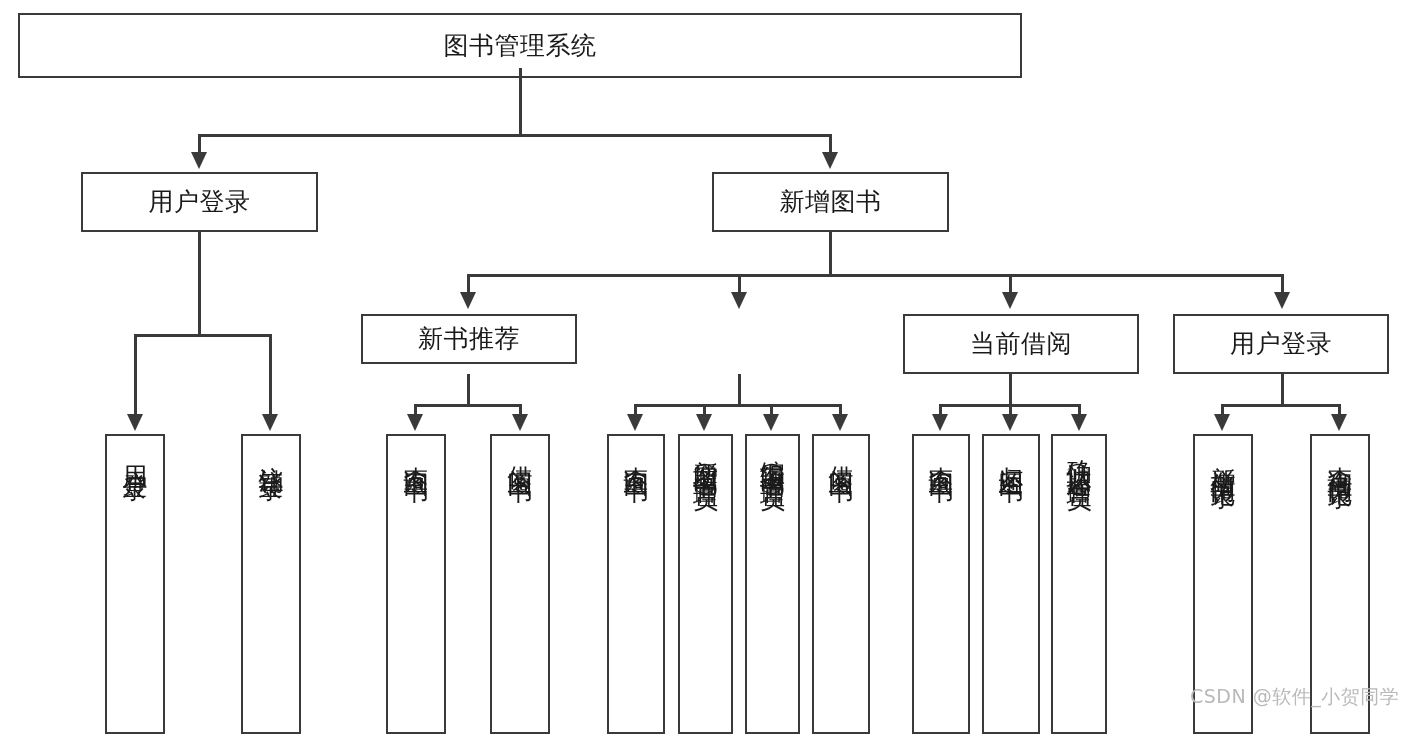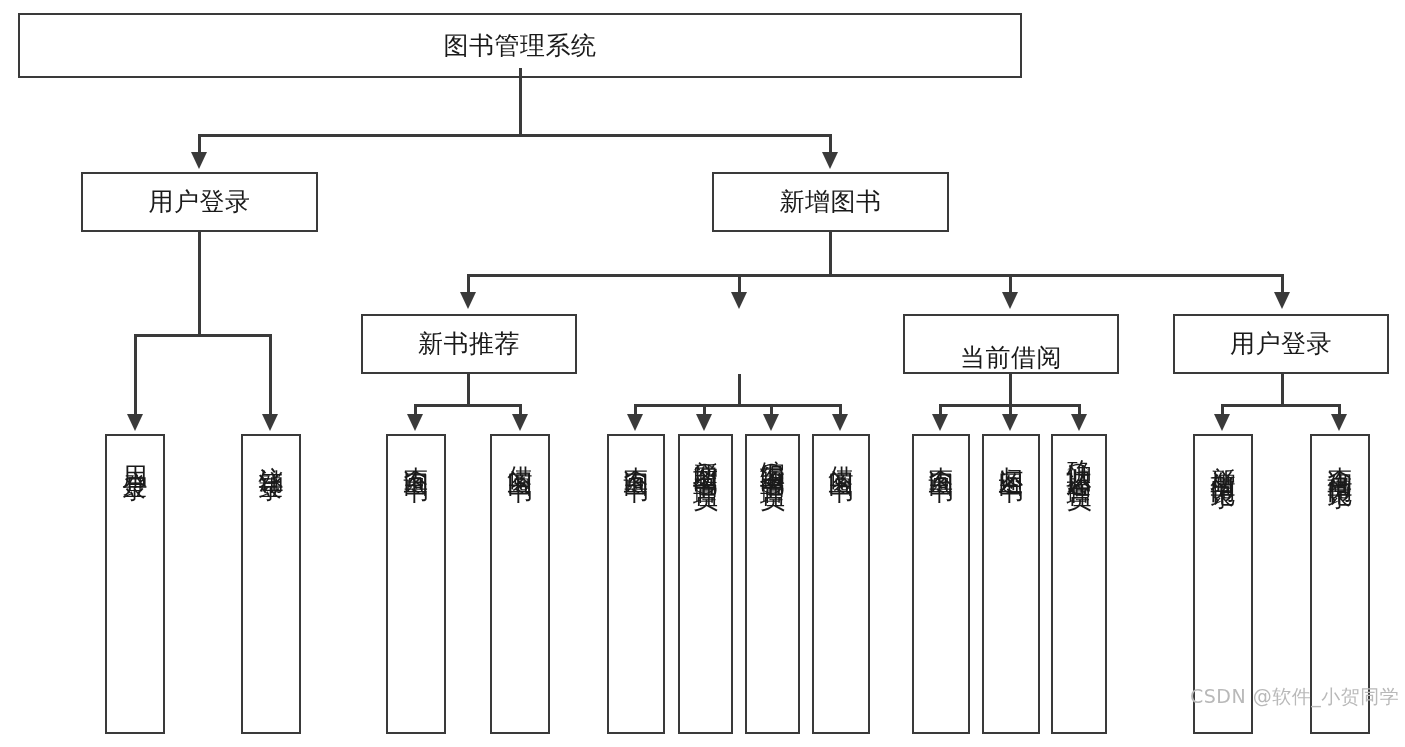--- a/index.html
+++ b/index.html
@@ -114,24 +114,24 @@
   <div class="conn h" style="left:467px; top:274px; width:817px; height:3px;"></div>
   <div class="conn v" style="left:467px; top:274px; width:3px; height:22px;"></div>
   <div class="conn v" style="left:738px; top:274px; width:3px; height:22px;"></div>
   <div class="conn v" style="left:1009px; top:274px; width:3px; height:22px;"></div>
   <div class="conn v" style="left:1281px; top:274px; width:3px; height:22px;"></div>
   <div class="arrow" style="left:460px; top:292px;"></div>
   <div class="arrow" style="left:731px; top:292px;"></div>
   <div class="arrow" style="left:1002px; top:292px;"></div>
   <div class="arrow" style="left:1274px; top:292px;"></div>
 
-  <div class="node horiz" style="left:361px; top:314px; width:216px; height:60px;align-items:center;">
+  <div class="node horiz" style="left:361px; top:314px; width:216px; height:50px;align-items:center;">
     <span class="label">新书推荐</span>
   </div>
-  <div class="node horiz" style="left:903px; top:314px; width:216px; height:60px;align-items:flex-end;">
+  <div class="node horiz" style="left:903px; top:314px; width:236px; height:60px;">
     <span class="label">当前借阅</span>
   </div>
   <div class="node horiz" style="left:1173px; top:314px; width:216px; height:60px;">
     <span class="label">用户登录</span>
   </div>
 
   <div class="conn v" style="left:467px; top:374px; width:3px; height:32px;"></div>
   <div class="conn h" style="left:414px; top:404px; width:108px; height:3px;"></div>
   <div class="conn v" style="left:414px; top:404px; width:3px; height:12px;"></div>
   <div class="conn v" style="left:519px; top:404px; width:3px; height:12px;"></div>

